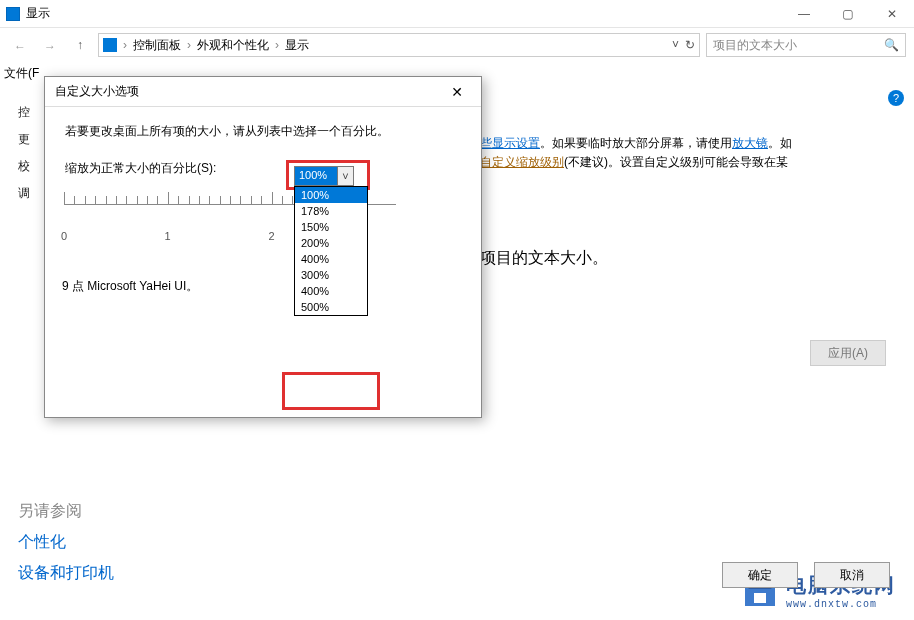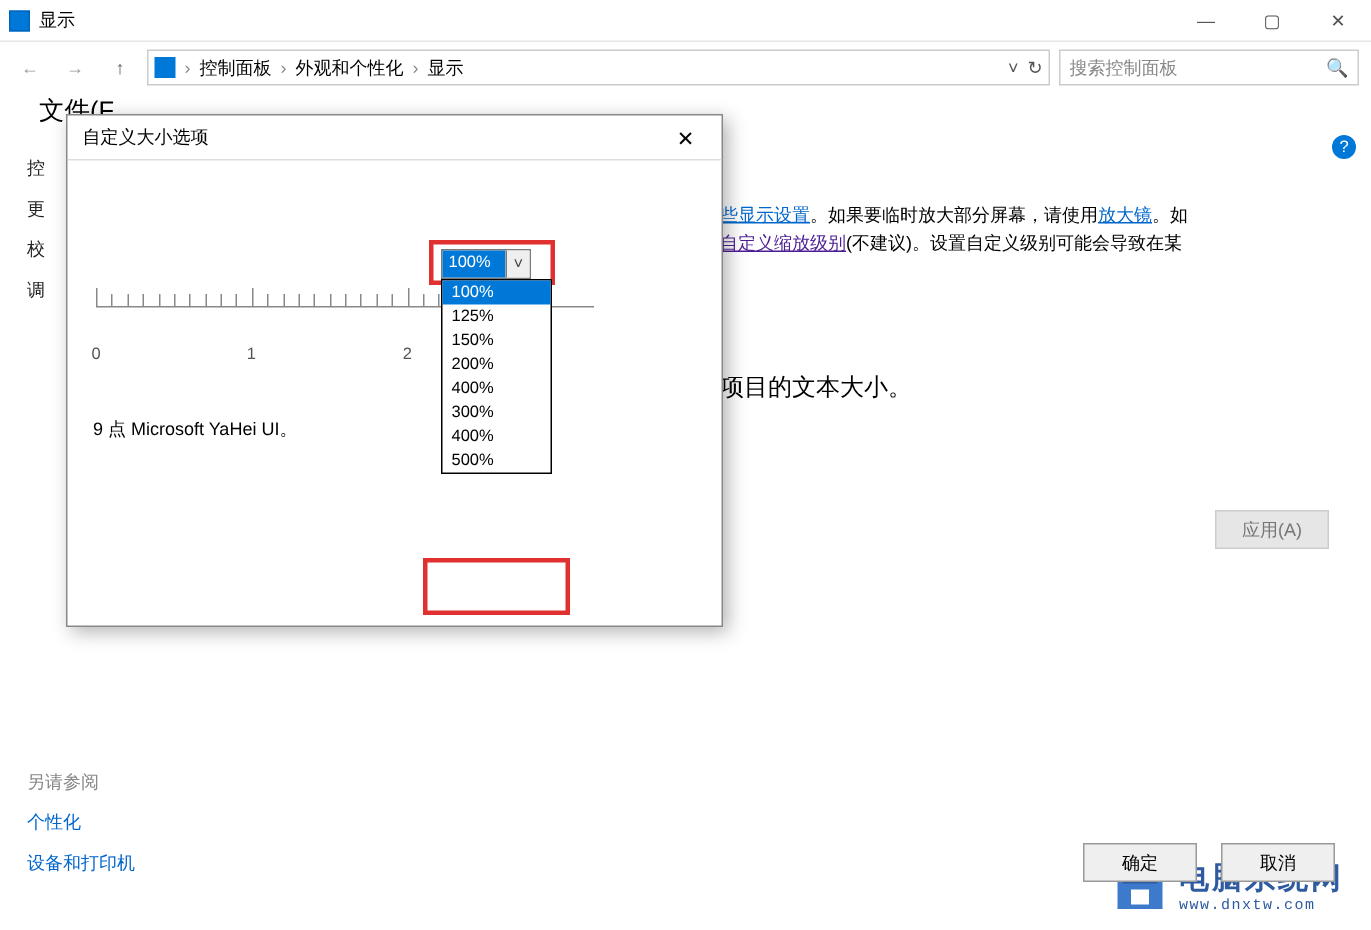--- a/index.html
+++ b/index.html
@@ -17,39 +17,39 @@
 .navbtn { width: 24px; height: 24px; display: flex; align-items: center; justify-content: center; color: #999; }
 .navbtn.up { color: #555; }
 .addrbar { flex: 1; height: 24px; border: 1px solid #ccc; display: flex; align-items: center; padding: 0 4px; font-size: 12px; gap: 4px; }
 .addrbar .cp-icon { width: 14px; height: 14px; background: #0078d7; }
 .addrbar .sep { color: #888; margin: 0 2px; }
 .addr-extras { display: flex; margin-left: auto; gap: 6px; color: #555; }
 .searchbox { width: 200px; height: 24px; border: 1px solid #ccc; display: flex; align-items: center; padding: 0 6px; color: #888; }
 .searchbox .mag { margin-left: auto; }
 
 
-.menubar { height: 22px; padding: 0 26px; display: flex; align-items: center; font-size: 17px; }
+.menubar { height: 22px; padding: 0 4px; display: flex; align-items: center; font-size: 12px; }
 
 
 .help { position: absolute; right: 10px; top: 90px; width: 16px; height: 16px; border-radius: 50%; background: #0078d7; color: #fff; font-size: 11px; display: flex; align-items: center; justify-content: center; }
 
 
 .leftlabels { position: absolute; left: 18px; top: 104px; font-size: 12px; color: #222; display: flex; flex-direction: column; gap: 10px; }
 
 
 .bgtext { position: absolute; left: 480px; top: 132px; font-size: 12px; line-height: 22px; }
 .bgtext .lnk { color: #0066cc; text-decoration: underline; margin-top: 40px; }
 .bgrow2 { position: absolute; left: 480px; top: 154px; font-size: 12px; }
 .bgrow3 { position: absolute; left: 480px; top: 248px; font-size: 16px; }
 
 
 .applybtn { position: absolute; right: 28px; top: 340px; width: 76px; height: 26px; border: 1px solid #ccc; background: #e6e6e6; color: #777; font-size: 12px; display: flex; align-items: center; justify-content: center; }
 
 
-.seealso { position: absolute; left: 18px; bottom: 26px; font-size: 12px; }
+.seealso { position: absolute; left: 18px; bottom: 26px; font-size: 16px; }
 .seealso .hd { color: #888; margin-bottom: 10px; }
 .seealso .lk { color: #0066cc; margin-bottom: 10px; }
 
 
 .watermark { position: absolute; right: 18px; bottom: 10px; display: flex; align-items: center; gap: 8px; }
 .wm-logo { width: 36px; height: 36px; }
 .wm-logo svg { width: 36px; height: 36px; }
 .wm-text .t1 { font-size: 20px; font-weight: bold; color: #2d5aa0; letter-spacing: 2px; }
 .wm-text .t2 { font-size: 10px; color: #2d5aa0; letter-spacing: 1px; font-family: Liberation Mono, monospace; }
 
@@ -110,21 +110,21 @@
     <span class="sep">›</span>
     <span>外观和个性化</span>
     <span class="sep">›</span>
     <span>显示</span>
     <div class="addr-extras">
       <span>˅</span>
       <span>↻</span>
     </div>
   </div>
   <div class="searchbox">
-    <span>搜索控制面板</span>
+    <span>项目的文本大小</span>
     <span class="mag">🔍</span>
   </div>
 </div>
 
 <div class="menubar">
   <span>文件(F</span>
 </div>
 
 <div class="help">?</div>
 
@@ -132,21 +132,21 @@
   <span>控</span>
   <span>更</span>
   <span>校</span>
   <span>调</span>
 </div>
 
 <div class="bgtext">
   <span class="lnk">些显示设置</span><span>。如果要临时放大部分屏幕，请使用</span><span class="lnk">放大镜</span><span>。如</span>
 </div>
 <div class="bgrow2">
-  <span class="lnk" style="color:#4c1d95;text-decoration:underline">自定义缩放级别</span><span>(不建议)。设置自定义级别可能会导致在某</span>
+  <span class="lnk" style="color:#a16207;text-decoration:underline">自定义缩放级别</span><span>(不建议)。设置自定义级别可能会导致在某</span>
 </div>
 <div class="bgrow3">项目的文本大小。</div>
 
 <div class="applybtn">应用(A)</div>
 
 <div class="seealso">
   <div class="hd">另请参阅</div>
   <div class="lk">个性化</div>
   <div class="lk">设备和打印机</div>
 </div>
@@ -163,31 +163,37 @@
     <div class="t1">电脑系统网</div>
     <div class="t2">www.dnxtw.com</div>
   </div>
 </div>
 
 <div class="dialog">
   <div class="dlg-title">
     <span>自定义大小选项</span>
     <span class="dlg-close">✕</span>
   </div>
+  <div class="dlg-body">
+    <div class="dlg-desc">若要更改桌面上所有项的大小，请从列表中选择一个百分比。</div>
+    <div class="dlg-row">
+      <span>缩放为正常大小的百分比(S):</span>
+    </div>
+  </div>
 </div>
 
 <div class="combo">
   <div class="val">100%</div>
   <div class="btn">˅</div>
 </div>
 <div class="redbox1"></div>
 
 <div class="ddlist">
   <div class="sel">100%</div>
-  <div>125%</div>
+  <div>178%</div>
   <div>150%</div>
   <div>200%</div>
   <div>400%</div>
   <div>300%</div>
   <div>400%</div>
   <div>500%</div>
 </div>
 
 <div class="ruler">
   <div class="line"></div>

